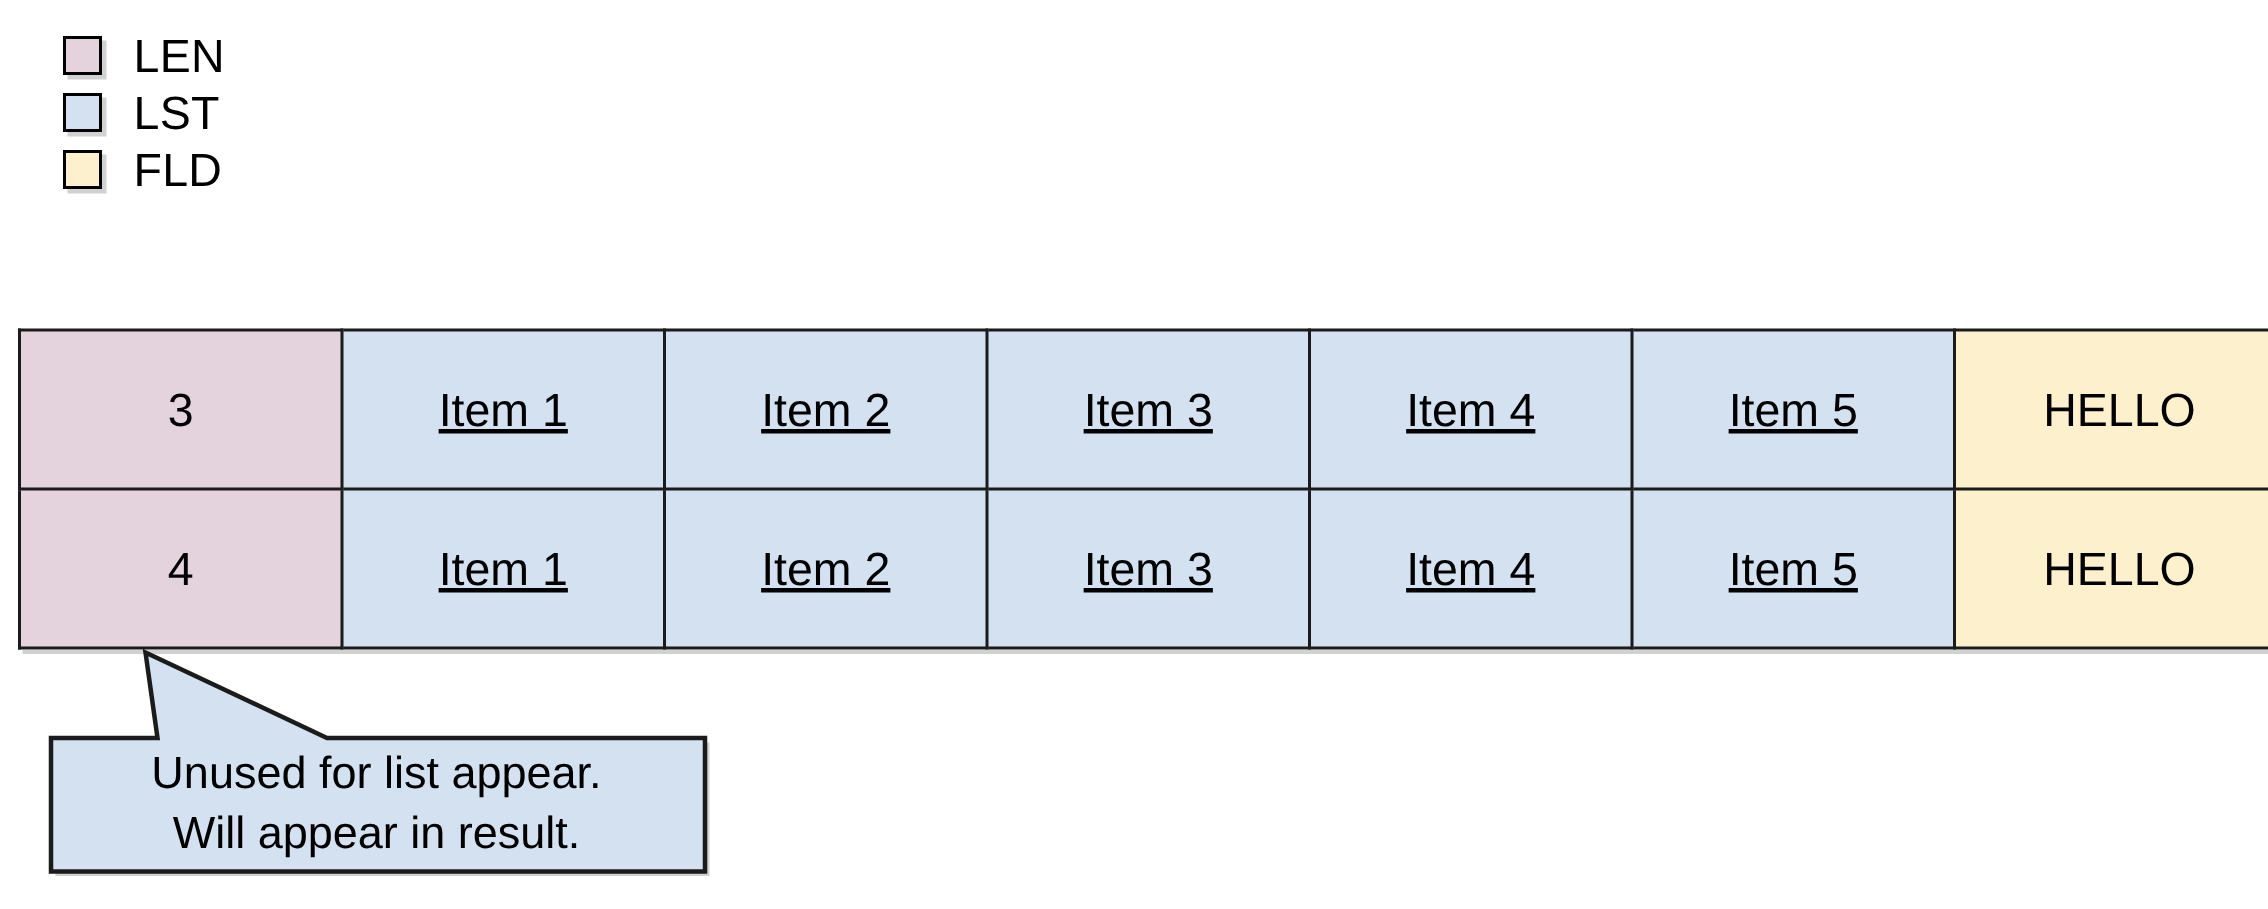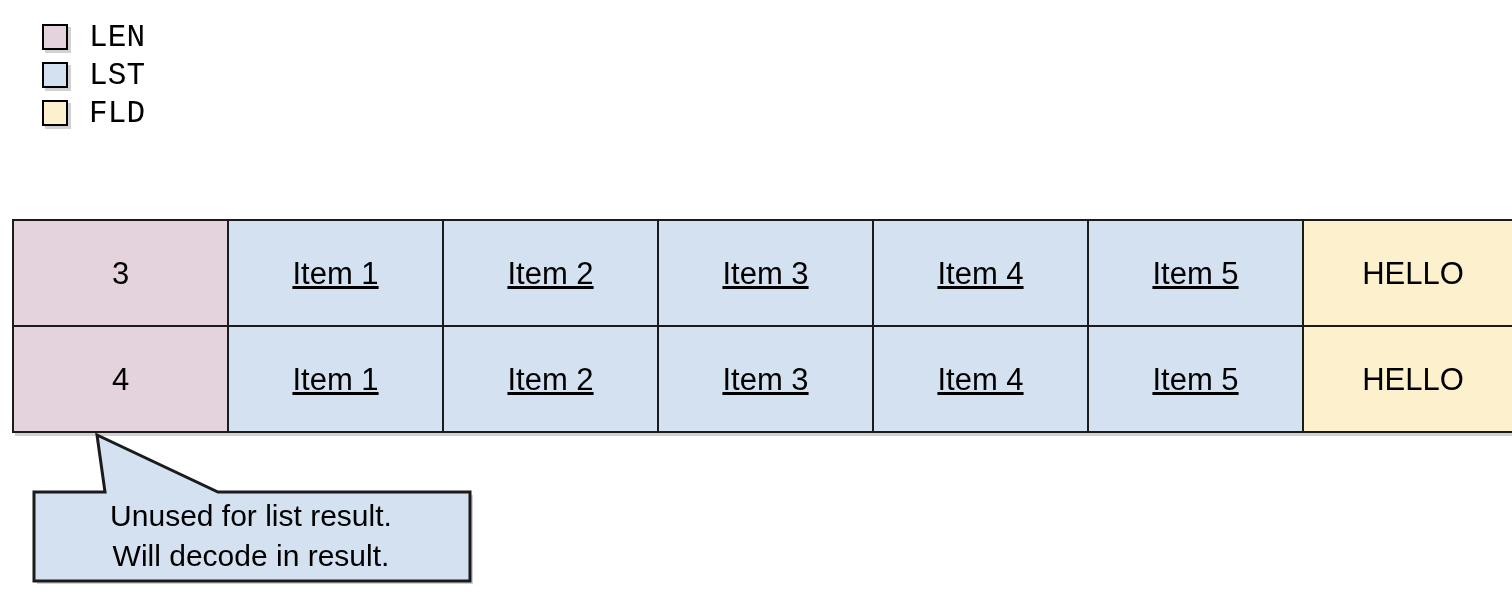--- a/index.html
+++ b/index.html
@@ -17,21 +17,20 @@
     color: #000000;
     -webkit-font-smoothing: antialiased;
   }
 
   
   #legend {
     position: absolute;
     left: 42px;
     top: 18px;
     width: 320px;
-    font-family: Liberation Mono, monospace;
   }
   .legend-row {
     display: flex;
     align-items: center;
     height: 38px;
   }
   .legend-swatch {
     width: 26px;
     height: 26px;
     border: 2px solid #000000;
@@ -141,15 +140,15 @@
 </table>
 
 <svg id="callout" viewBox="0 0 1512 606" width="1512" height="606">
 
   <path d="M 100 438 L 108 495 L 37 495 L 37 584 L 473 584 L 473 495 L 221 495 Z" fill="rgba(0,0,0,0.18)" stroke="none"></path>
 
   <path d="M 97 435 L 105 492 L 34 492 L 34 581 L 470 581 L 470 492 L 218 492 Z" fill="#d4e1f0" stroke="#1b1b1b" stroke-width="3" stroke-linejoin="miter"></path>
 </svg>
 
 <div id="callout-text">
-  <div>Unused for list result.</div>
-  <div>Will decode in result.</div>
+  <div>Unused for list appear.</div>
+  <div>Will appear in result.</div>
 </div>
 
 </body></html>

